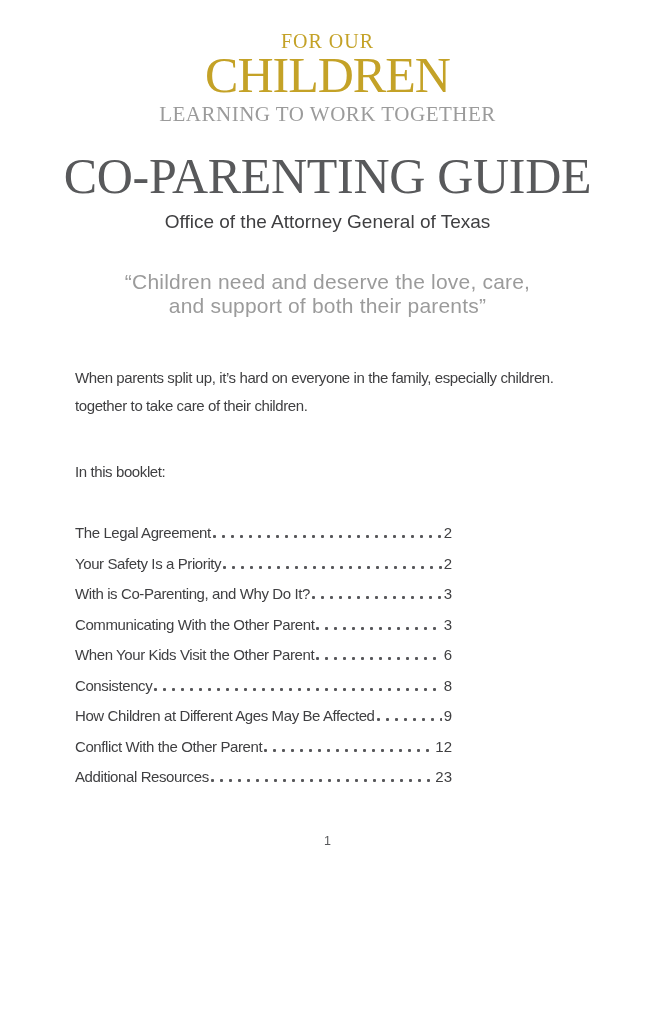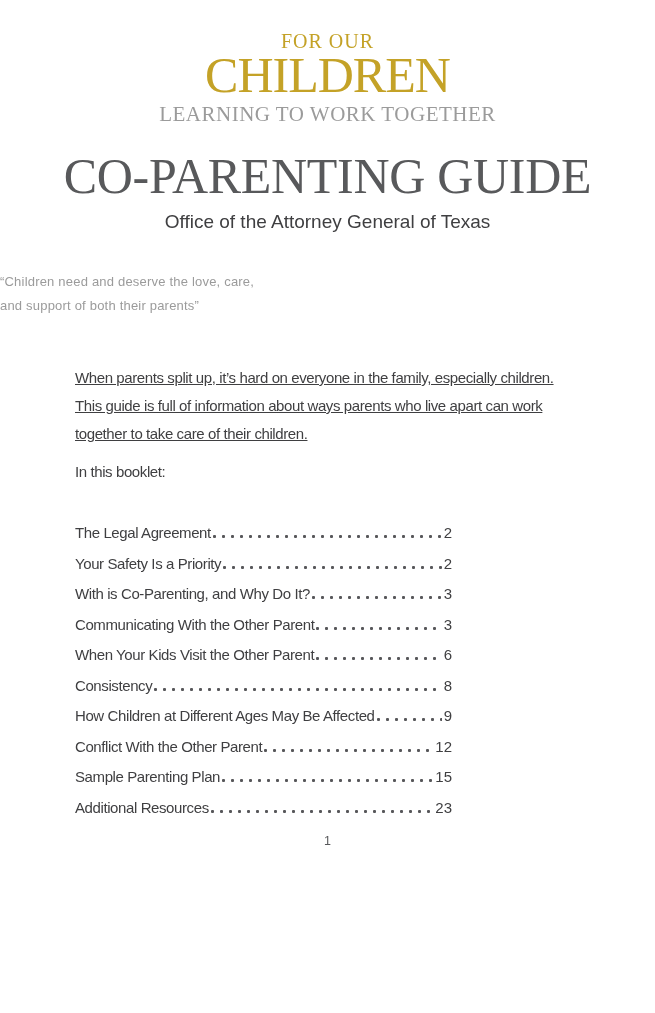--- a/index.html
+++ b/index.html
@@ -49,34 +49,33 @@
   .subtitle {
     position: absolute; top: 211px; left: 0; width: 100%;
     text-align: center;
     font-size: 19px; line-height: 22px;
     color: var(--dark, #3F3F41);
   }
 
   
   .quote {
     position: absolute; top: 270px; left: 0; width: 100%;
-    text-align: left;
-    font-size: 13px; line-height: 24px;
+    text-align: center;
+    font-size: 21px; line-height: 24px;
     letter-spacing: 0.2px;
     color: var(--gray-light, #9B9B9B);
   }
 
   
   .intro {
     position: absolute; top: 364px; left: 75px;
     font-size: 15px; line-height: 28px;
     letter-spacing: -0.4px;
     color: var(--dark, #3F3F41);
     white-space: nowrap;
-    text-decoration: underline;
   }
 
   
   .booklet-label {
     position: absolute; top: 458px; left: 75px;
     font-size: 15px; line-height: 28px;
     letter-spacing: -0.4px;
     color: var(--dark, #3F3F41);
   }
 
@@ -127,21 +126,20 @@
 
   <div class="subtitle">Office of the Attorney General of Texas</div>
 
   <blockquote class="quote">
     <div>“Children need and deserve the love, care,</div>
     <div>and support of both their parents”</div>
   </blockquote>
 
   <div class="intro">
     <div>When parents split up, it’s hard on everyone in the family, especially children.</div>
-    <div>This guide is full of information about ways parents who live apart can work</div>
     <div>together to take care of their children.</div>
   </div>
 
   <div class="booklet-label">In this booklet:</div>
 
   <nav class="toc">
     <div class="toc-row">
       <span class="toc-label">The Legal Agreement</span>
       <span class="toc-dots"></span>
       <span class="toc-page">2</span>
@@ -184,25 +182,20 @@
       <span class="toc-page">9</span>
     </div>
 
     <div class="toc-row">
       <span class="toc-label">Conflict With the Other Parent</span>
       <span class="toc-dots"></span>
       <span class="toc-page">12</span>
     </div>
 
 
-    <div class="toc-row">
-      <span class="toc-label">Sample Parenting Plan</span>
-      <span class="toc-dots"></span>
-      <span class="toc-page">15</span>
-    </div>
 
     <div class="toc-row">
       <span class="toc-label">Additional Resources</span>
       <span class="toc-dots"></span>
       <span class="toc-page">23</span>
     </div>
   </nav>
 
   <footer class="page-number">1</footer>
 

